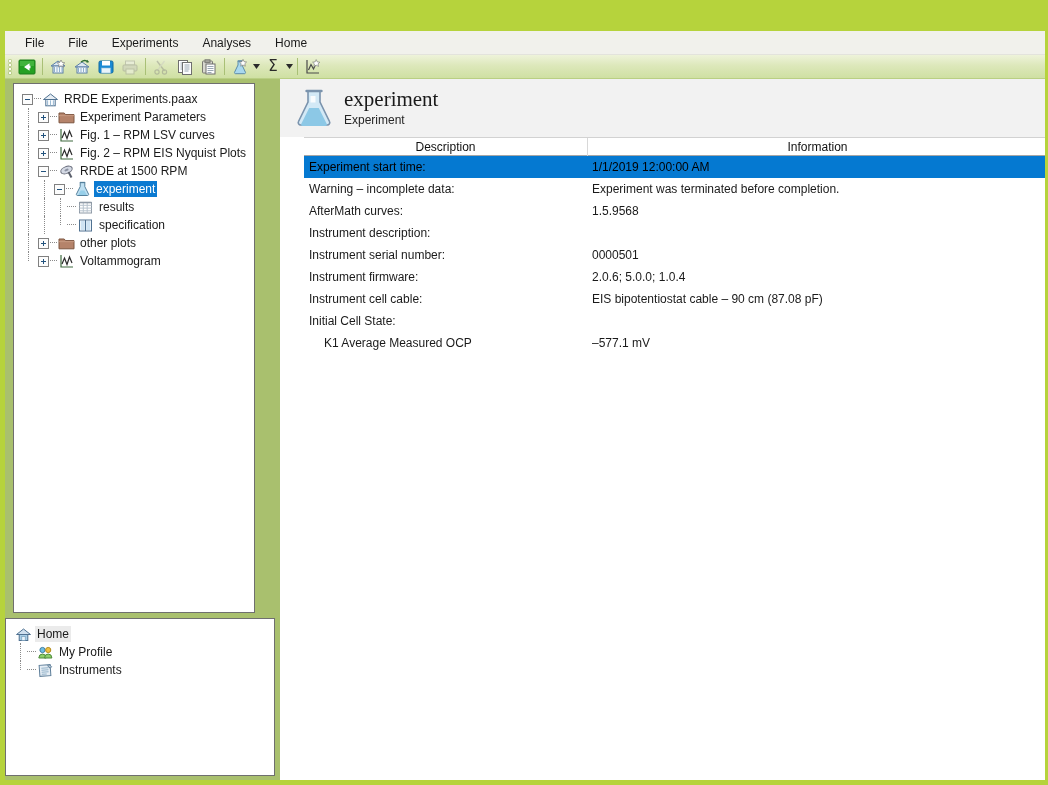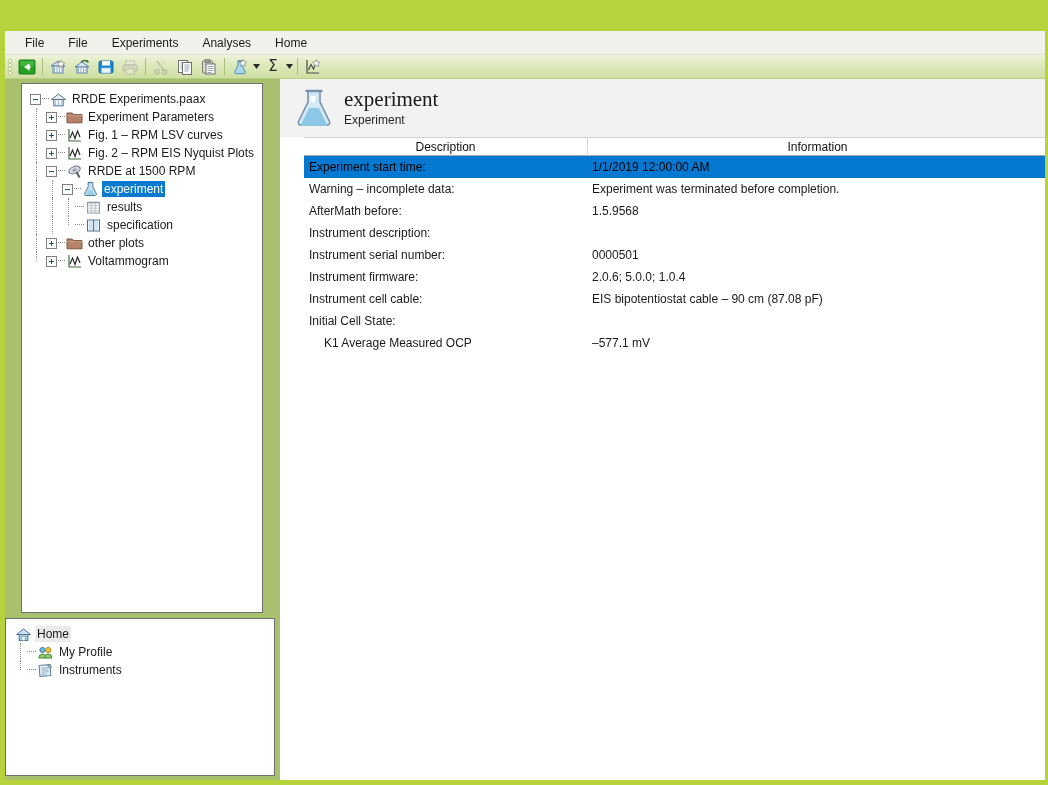--- a/index.html
+++ b/index.html
@@ -141,21 +141,21 @@
     position: absolute;
     left: 5px; top: 79px;
     width: 1040px;
     height: 701px;
     background: #a9c06e;
   }
 
   
   .panel-tree {
     position: absolute;
-    left: 16px; top: 4px;
+    left: 8px; top: 4px;
     width: 242px;
     height: 530px;
     background: #ffffff;
     border: 1px solid #6f6f6f;
     box-sizing: border-box;
     overflow: hidden;
     text-align: center;
   }
   
   .panel-home {
@@ -672,21 +672,21 @@
 
         <div class="grow sel">
           <div class="gc1">Experiment start time:</div>
           <div class="gc2">1/1/2019 12:00:00 AM</div>
         </div>
         <div class="grow">
           <div class="gc1">Warning – incomplete data:</div>
           <div class="gc2">Experiment was terminated before completion.</div>
         </div>
         <div class="grow">
-          <div class="gc1">AfterMath before:</div>
+          <div class="gc1">AfterMath curves:</div>
           <div class="gc2">1.5.9568</div>
         </div>
         <div class="grow">
           <div class="gc1">Instrument description:</div>
         </div>
         <div class="grow">
           <div class="gc1">Instrument serial number:</div>
           <div class="gc2">0000501</div>
         </div>
         <div class="grow">

